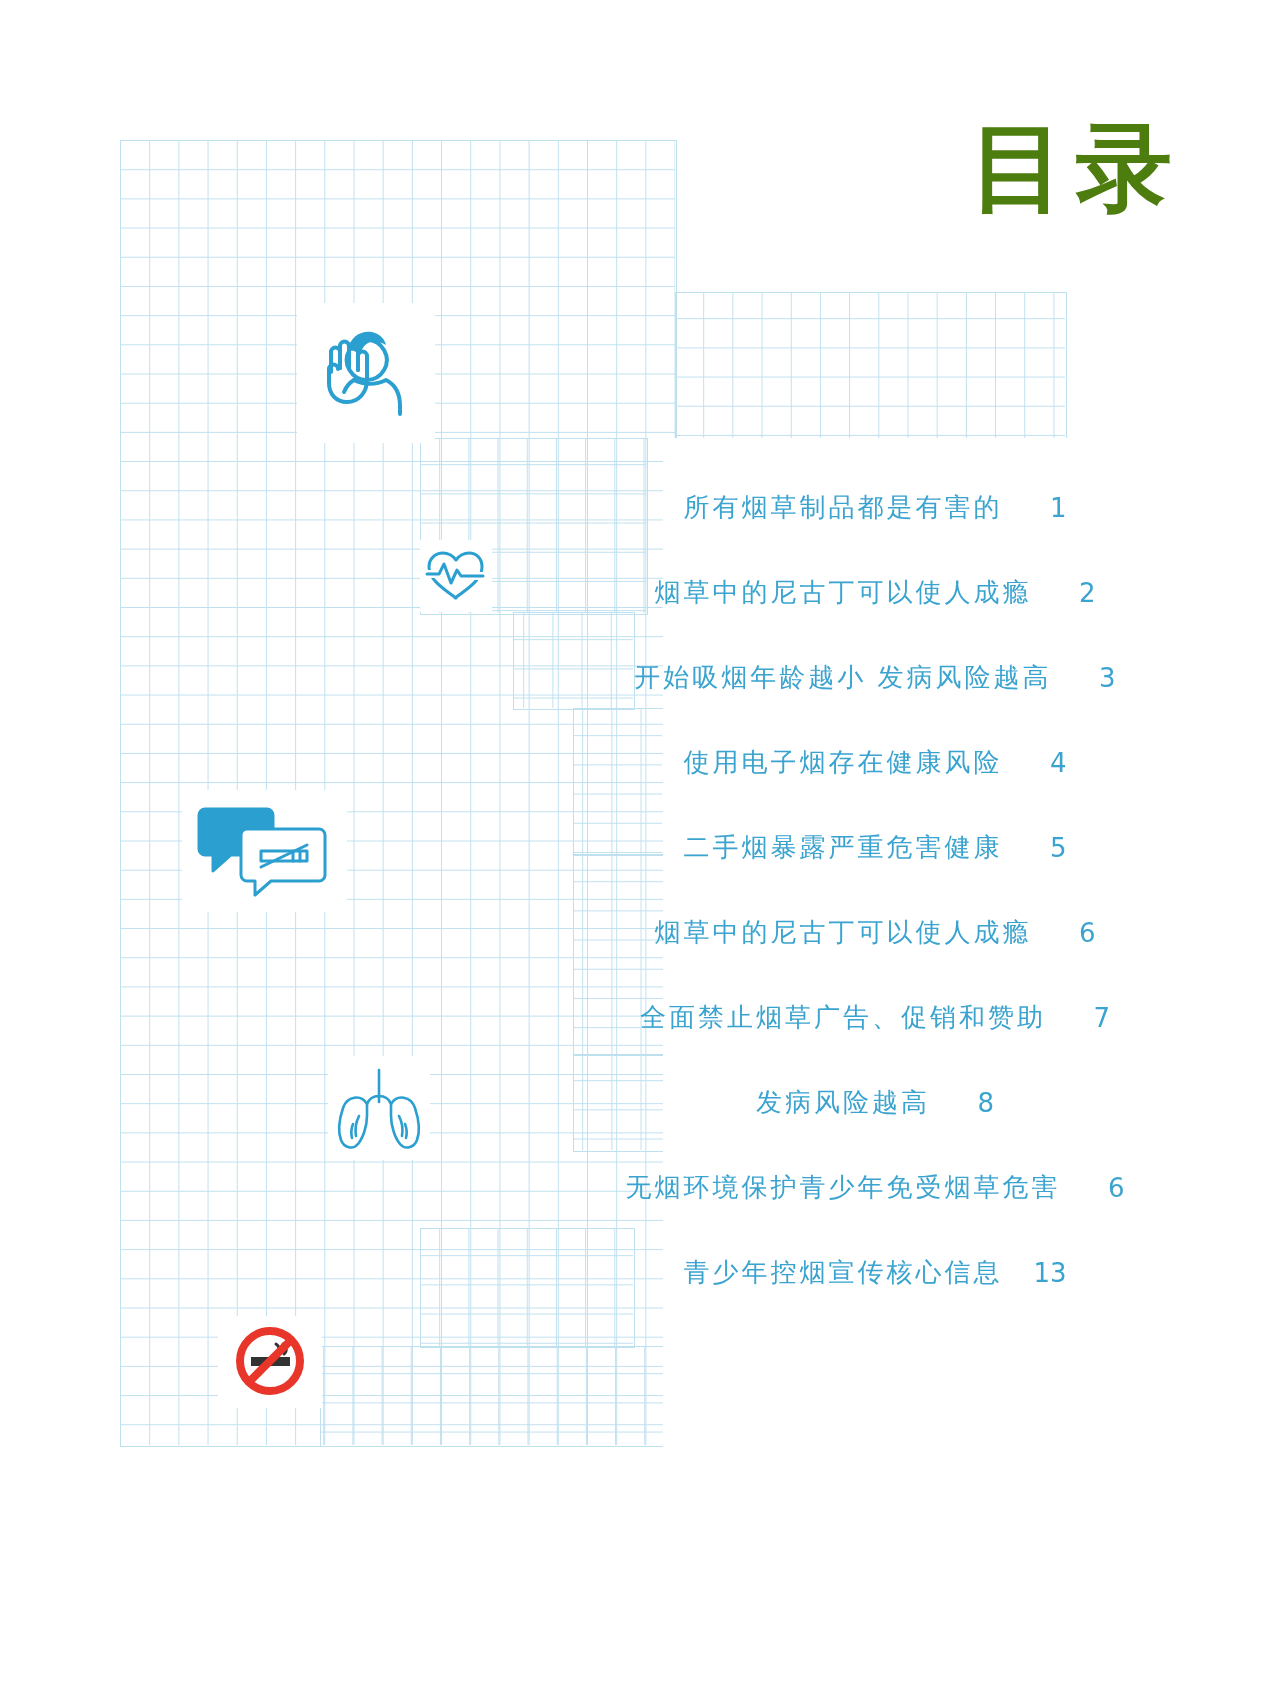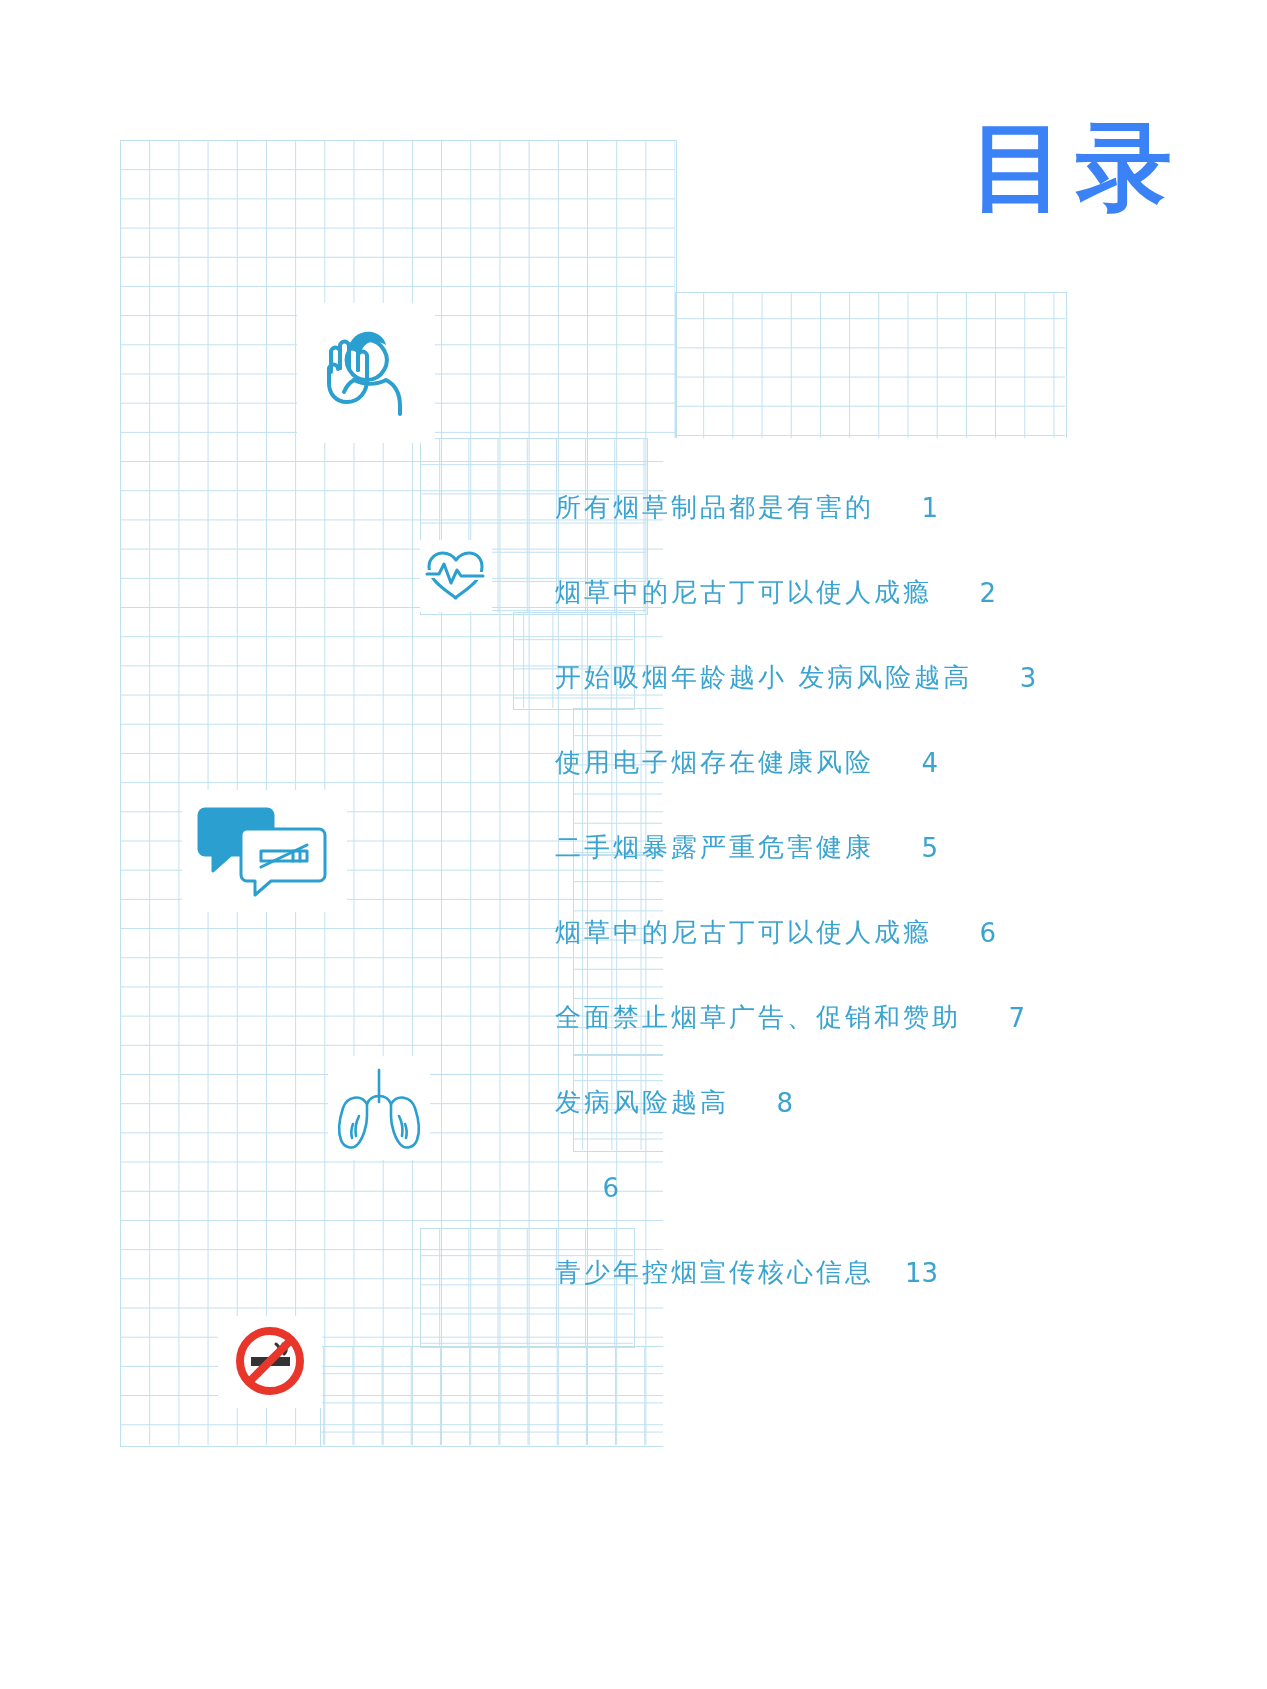--- a/index.html
+++ b/index.html
@@ -47,36 +47,36 @@
 
   
   #title {
     position: absolute;
     right: 85px;
     top: 120px;
     font-size: 96px;
     line-height: 1;
     letter-spacing: 10px;
     font-weight: 700;
-    color: #3b82f6;
-    font-family: Liberation Serif, serif;
+    color: #4d7c0f;
+    font-family: Liberation Sans, sans-serif;
     white-space: nowrap;
   }
 
   
   #toc {
     position: absolute;
     right: 72px;
     top: 465px;
     width: 640px;
   }
   .toc-row {
     display: flex;
     align-items: center;
-    justify-content: flex-start;
+    justify-content: center;
     height: 85px;
   }
   .toc-label {
     font-size: 26px;
     color: #3aa3cf;
     letter-spacing: 3px;
     white-space: nowrap;
     font-family: "DejaVu Sans", "Liberation Sans", sans-serif;
   }
   .toc-page {
@@ -255,20 +255,21 @@
       <span class="toc-page">7</span>
     </div>
 
     <div class="toc-row">
       <span class="toc-label">发病风险越高</span>
       <span class="toc-page">8</span>
     </div>
 
 
     <div class="toc-row">
+      <span class="toc-label">无烟环境保护青少年免受烟草危害</span>
       <span class="toc-page">6</span>
     </div>
 
     <div class="toc-row">
       <span class="toc-label">青少年控烟宣传核心信息</span>
       <span class="toc-page">13</span>
     </div>
 
   </div>
 

